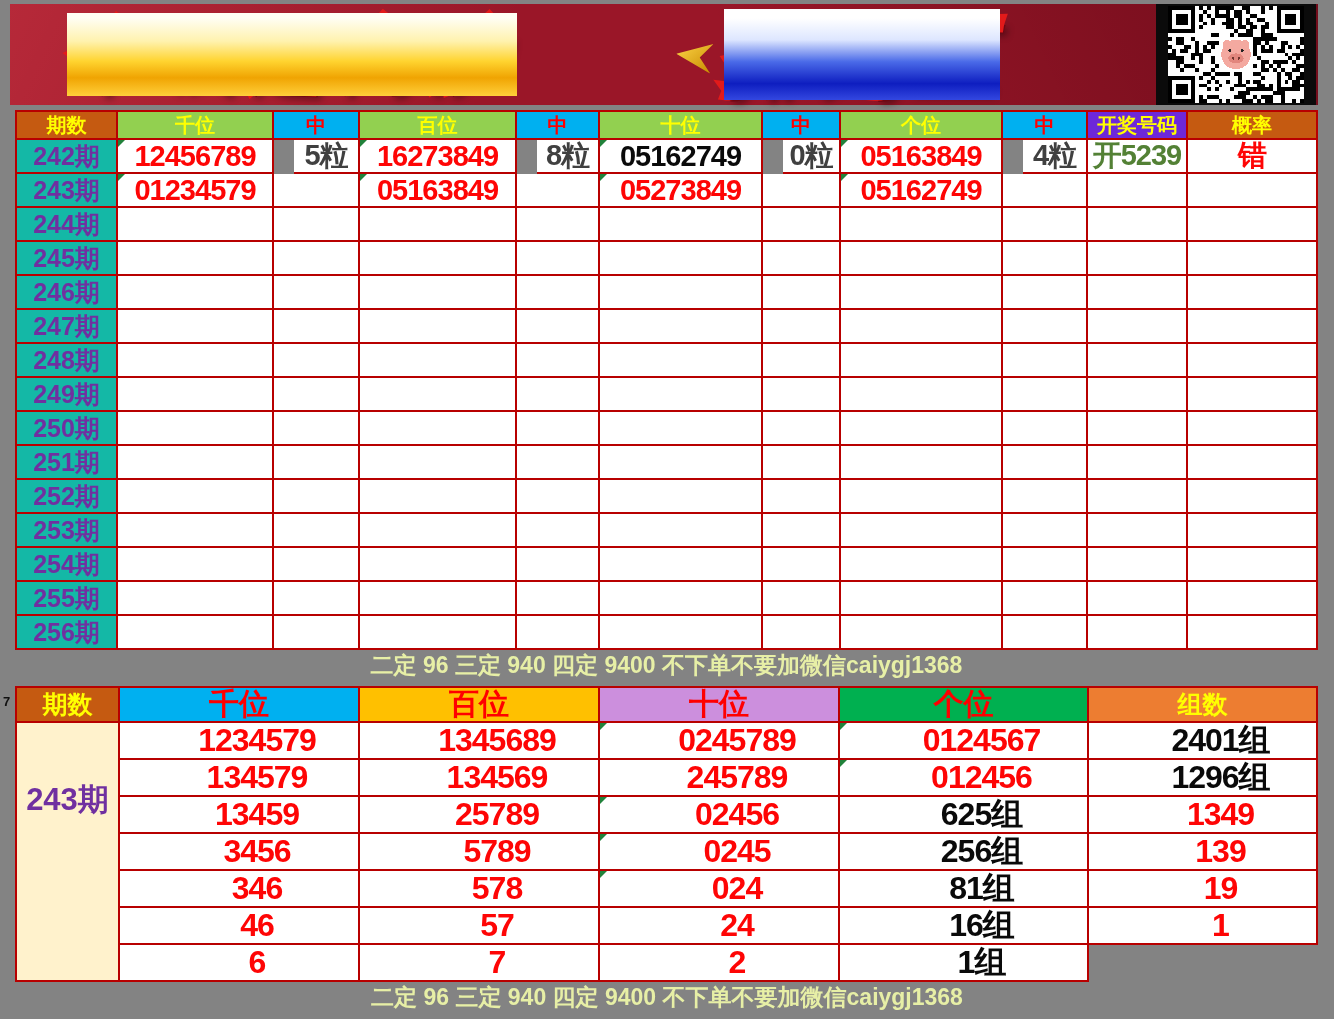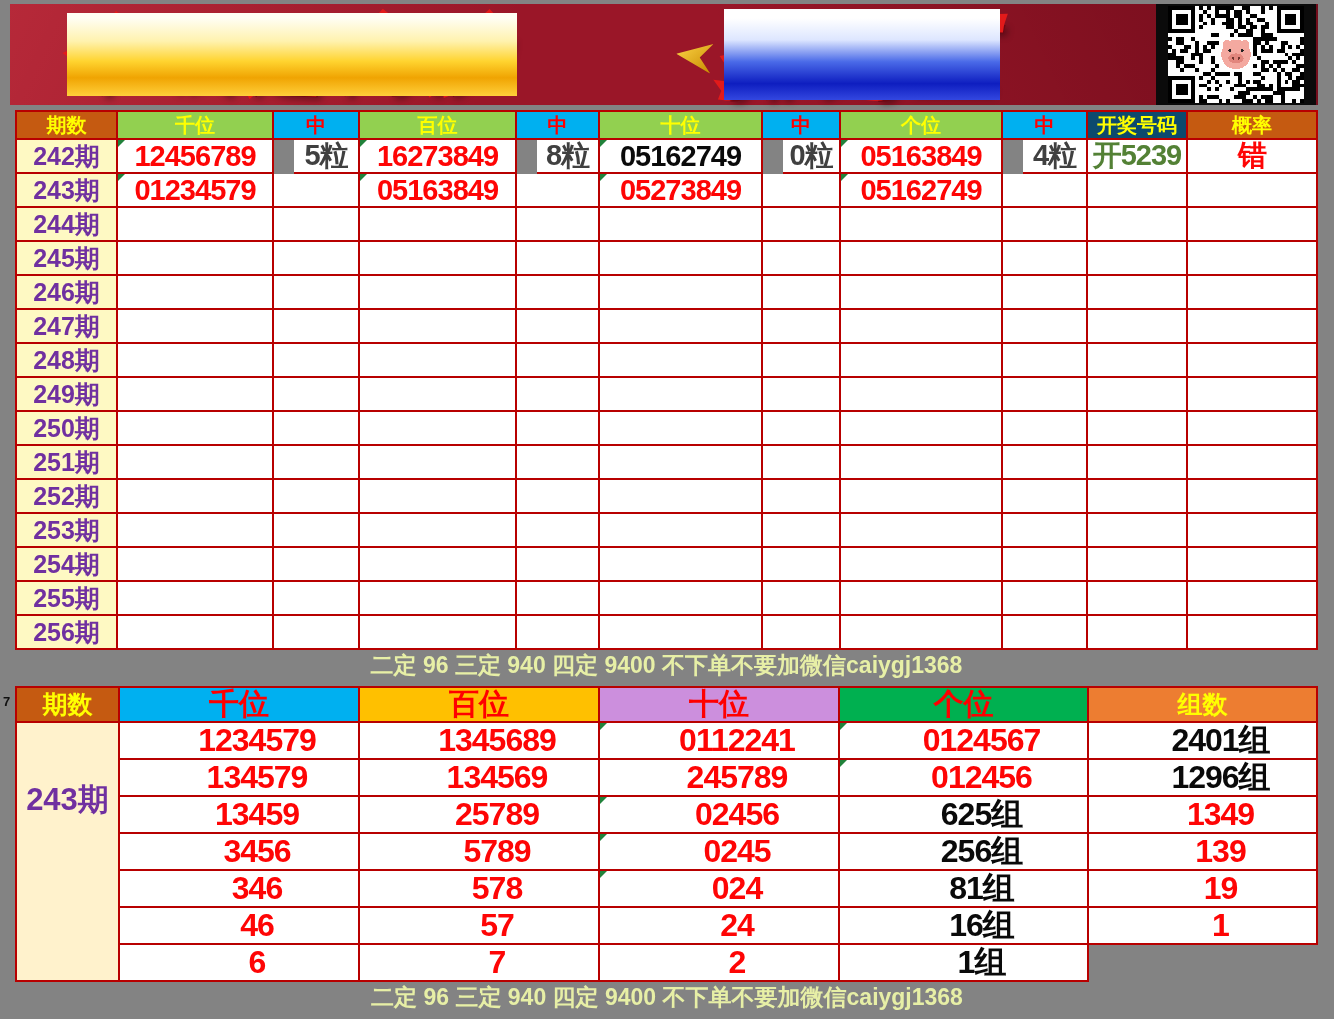--- a/index.html
+++ b/index.html
@@ -37,21 +37,21 @@
   #t2{position:absolute;left:15px;top:686px;display:grid;
       grid-template-columns:105px 240px 240px 240px 249px 229px;
       grid-template-rows:37px repeat(7,37px);}
   .cell{position:relative;display:flex;align-items:center;justify-content:center;background:#fff;
         border-right:2px solid #B80000;border-bottom:2px solid #B80000;box-sizing:border-box;
         font-weight:bold;overflow:hidden;}
   .cell.first{border-left:2px solid #B80000;}
   .cell.hrow{border-top:2px solid #B80000;}
   #t1 .hrow{font-size:20px;}
   #t1 .num{font-size:29px;letter-spacing:-1px;}
-  #t1 .pd{background:#fef9c3;color:#7030A0;font-size:25px;}
+  #t1 .pd{background:#14b8a6;color:#7030A0;font-size:25px;}
   #t2 .hrow{font-size:30px;}
   #t2 .hrow.small{font-size:25px;}
   #t2 .num{font-size:32px;letter-spacing:-1px;padding-left:36px;}
   #t2 .pd{grid-row:2 / span 7;grid-column:1;background:#FFF2CC;color:#7030A0;font-size:31px;
           align-items:flex-start;padding-top:56px;}
   .s-red{color:#FE0505;} .s-blue{color:#404040;margin-left:20px;} .s-black{color:#0A0A0A;} .s-green{color:#538135;}
   .tri::after{content:"";position:absolute;left:0;top:0;width:0;height:0;
               border-top:7px solid #21823B;border-right:7px solid transparent;}
 
   
@@ -365,21 +365,21 @@
   <div id="t1">
       <div class="cell hrow first" style="background: rgb(197, 90, 17); color: rgb(255, 255, 0);">期数</div>
       <div class="cell hrow" style="background: rgb(146, 208, 80); color: rgb(255, 255, 0);">千位</div>
       <div class="cell hrow" style="background: rgb(0, 176, 240); color: rgb(255, 0, 0);">中</div>
       <div class="cell hrow" style="background: rgb(146, 208, 80); color: rgb(255, 255, 0);">百位</div>
       <div class="cell hrow" style="background: rgb(0, 176, 240); color: rgb(255, 0, 0);">中</div>
       <div class="cell hrow" style="background: rgb(146, 208, 80); color: rgb(255, 255, 0);">十位</div>
       <div class="cell hrow" style="background: rgb(0, 176, 240); color: rgb(255, 0, 0);">中</div>
       <div class="cell hrow" style="background: rgb(146, 208, 80); color: rgb(255, 255, 0);">个位</div>
       <div class="cell hrow" style="background: rgb(0, 176, 240); color: rgb(255, 0, 0);">中</div>
-      <div class="cell hrow" style="background: #0c4a6e; color: rgb(255, 255, 0);">开奖号码</div>
+      <div class="cell hrow" style="background: #6d28d9; color: rgb(255, 255, 0);">开奖号码</div>
       <div class="cell hrow" style="background: rgb(197, 90, 17); color: rgb(255, 255, 0);">概率</div>
       <div class="cell pd first">242期</div>
       <div class="cell num tri s-red">12456789</div>
       <div class="cell num s-blue">5粒</div>
       <div class="cell num tri s-red">16273849</div>
       <div class="cell num s-blue">8粒</div>
       <div class="cell num tri s-black">05162749</div>
       <div class="cell num s-blue">0粒</div>
       <div class="cell num tri s-red">05163849</div>
       <div class="cell num s-blue">4粒</div>
@@ -548,21 +548,21 @@
   <div id="t2">
       <div class="cell hrow first small" style="background: rgb(197, 90, 17); color: rgb(255, 255, 0);">期数</div>
       <div class="cell hrow" style="background: rgb(0, 176, 240); color: rgb(255, 0, 0);">千位</div>
       <div class="cell hrow" style="background: rgb(255, 192, 0); color: rgb(255, 0, 0);">百位</div>
       <div class="cell hrow" style="background: rgb(204, 143, 221); color: rgb(255, 0, 0);">十位</div>
       <div class="cell hrow" style="background: rgb(0, 176, 80); color: rgb(255, 0, 0);">个位</div>
       <div class="cell hrow small" style="background: rgb(237, 125, 49); color: rgb(255, 255, 0);">组数</div>
       <div class="cell pd first">243期</div>
       <div class="cell num s-red">1234579</div>
       <div class="cell num s-red">1345689</div>
-      <div class="cell num tri s-red">0112241</div>
+      <div class="cell num tri s-red">0245789</div>
       <div class="cell num tri s-red">0124567</div>
       <div class="cell num s-black">2401组</div>
       <div class="cell num s-red">134579</div>
       <div class="cell num s-red">134569</div>
       <div class="cell num s-red">245789</div>
       <div class="cell num tri s-red">012456</div>
       <div class="cell num s-black">1296组</div>
       <div class="cell num s-red">13459</div>
       <div class="cell num s-red">25789</div>
       <div class="cell num tri s-red">02456</div>

